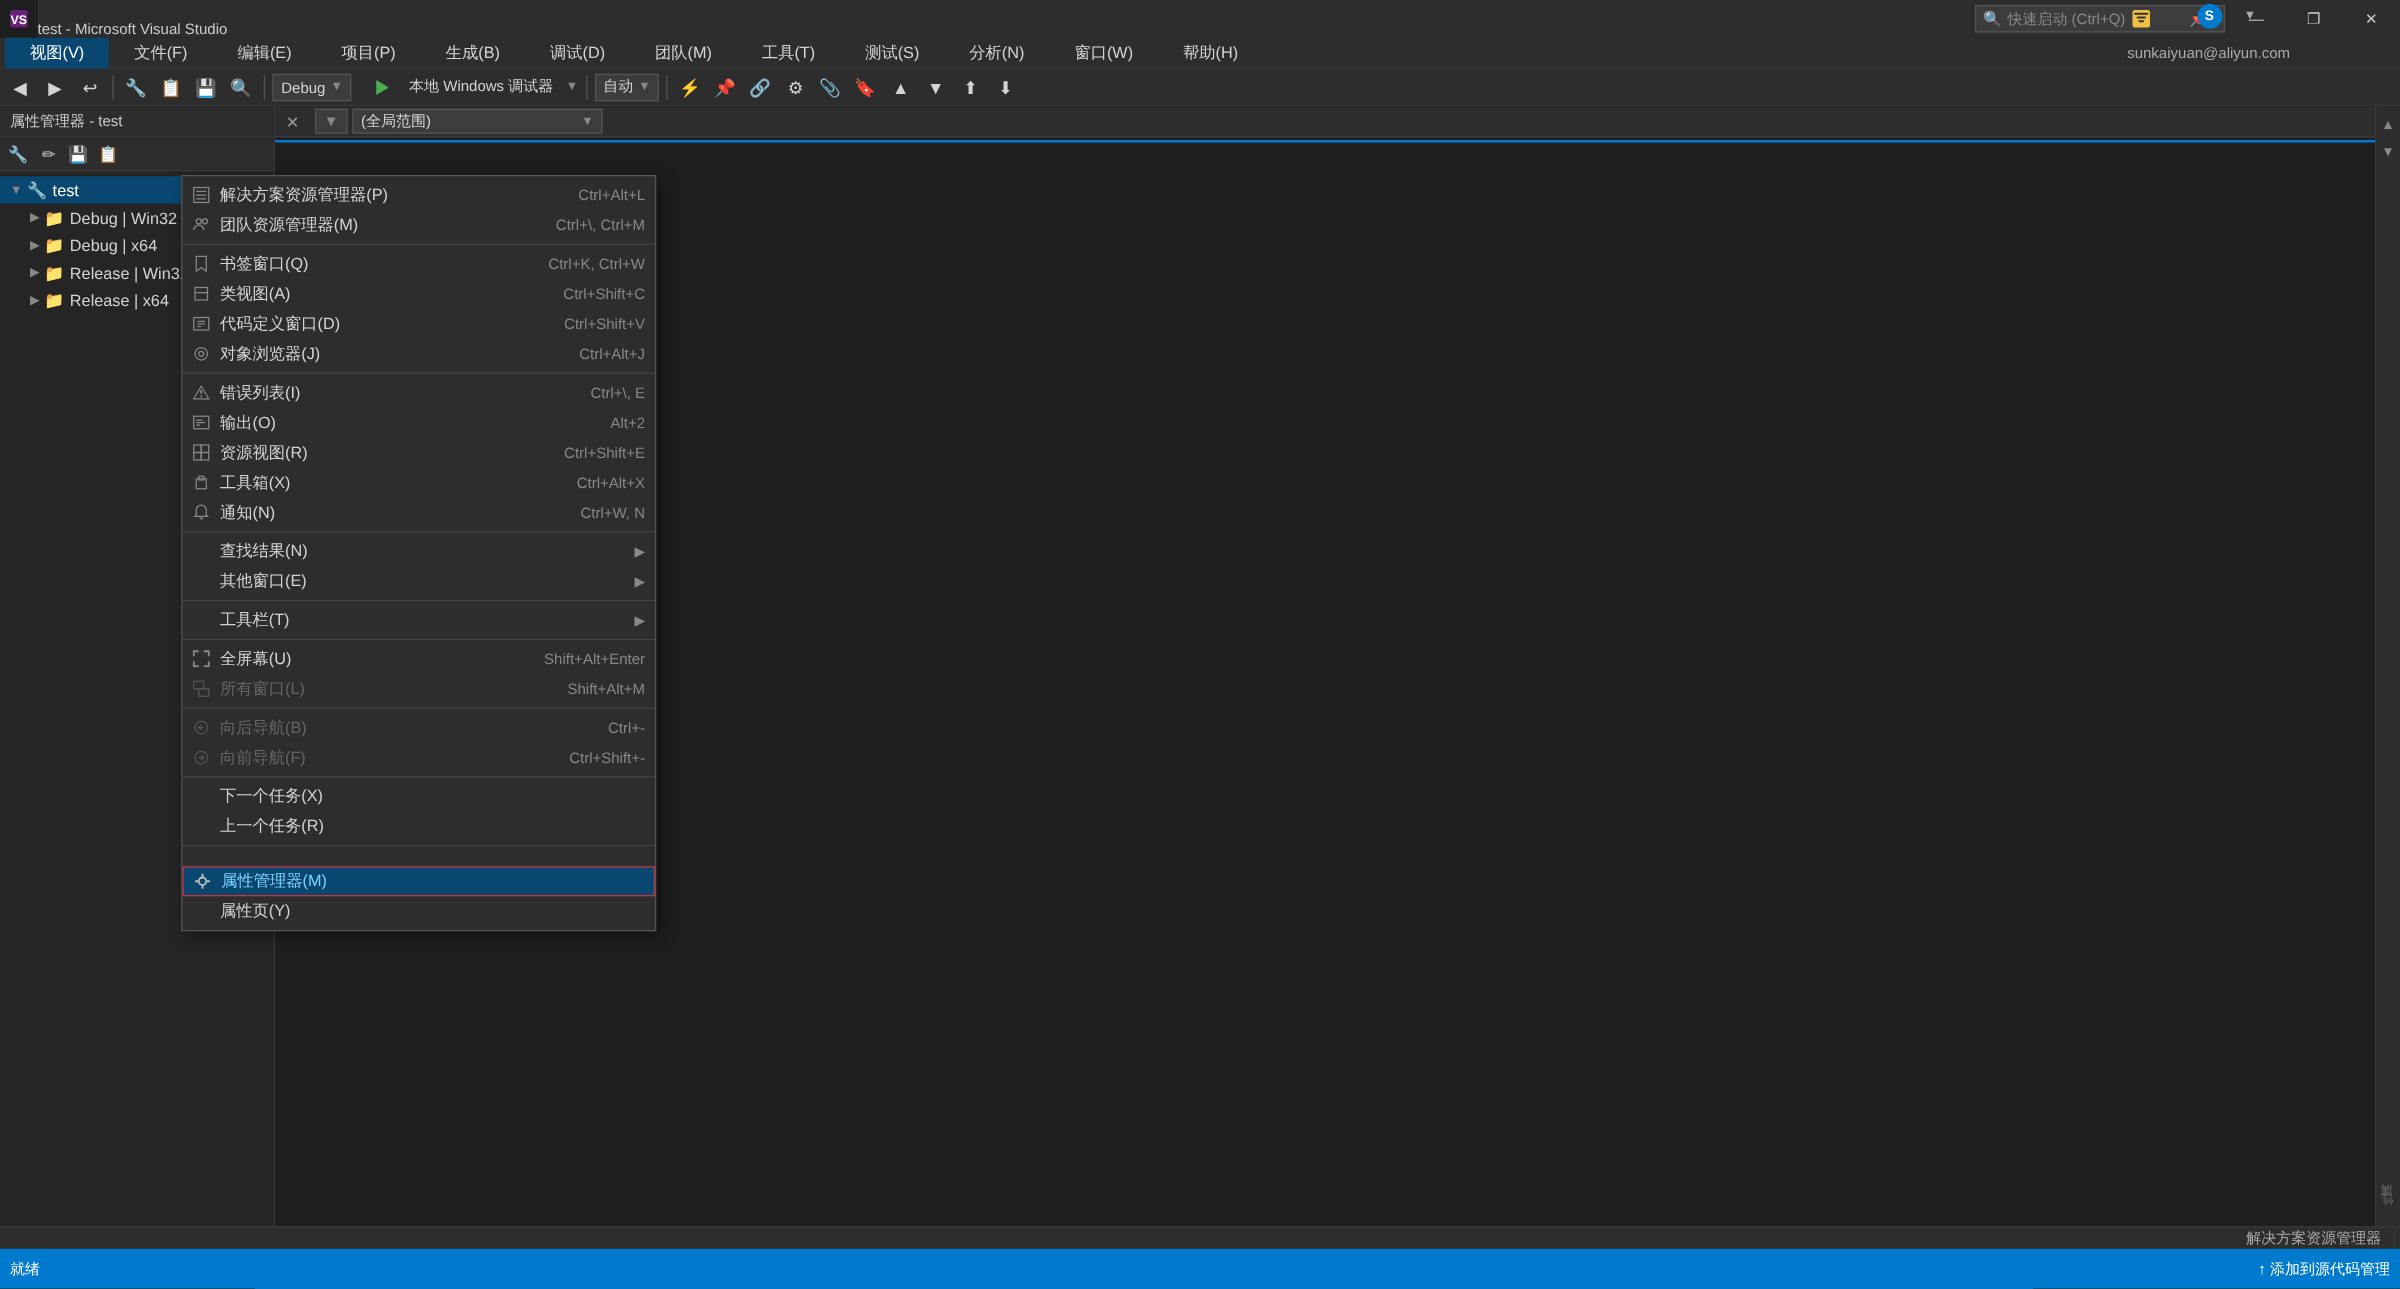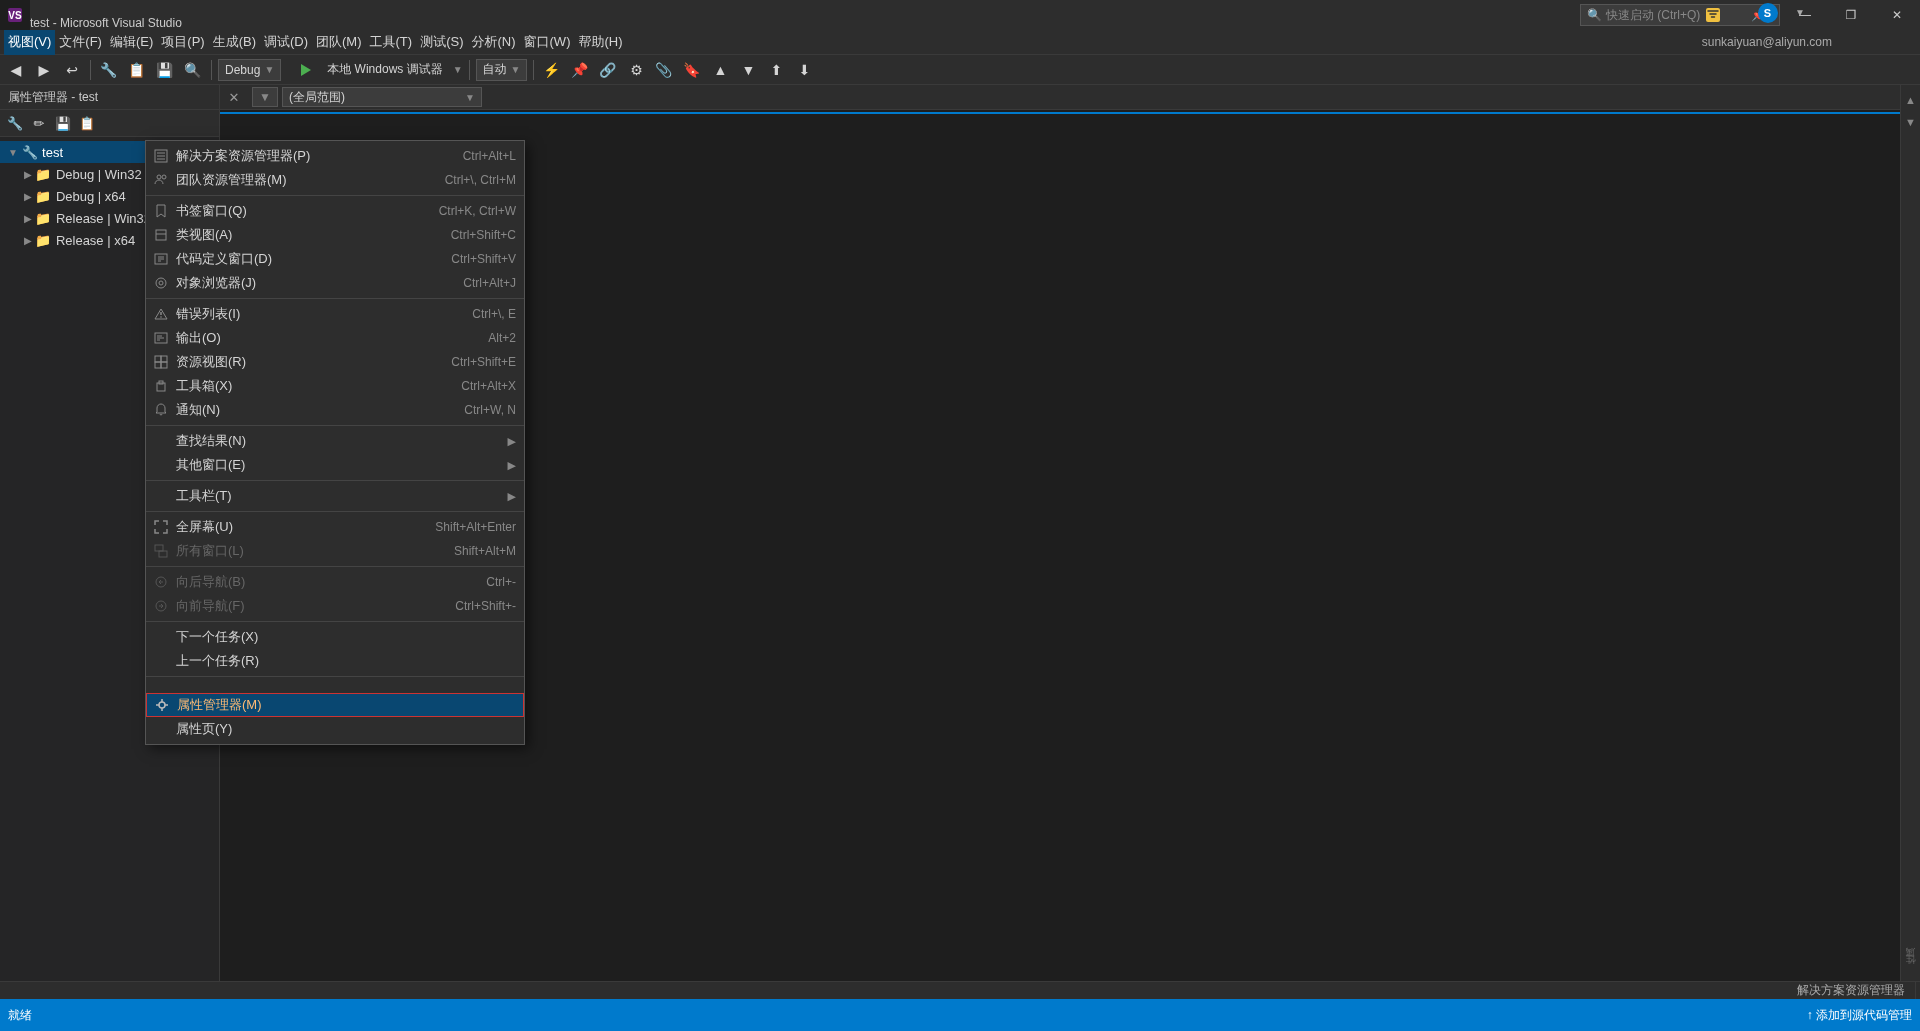--- a/index.html
+++ b/index.html
@@ -68,21 +68,21 @@
     
     #menubar {
       height: 25px;
       background: #2d2d2d;
       display: flex;
       align-items: center;
       padding: 0 4px;
       border-bottom: 1px solid #3a3a3a;
     }
     .menu-item {
-      padding: 2px 4px;
+      padding: 2px 20px;
       color: #d4d4d4;
       font-size: 13px;
       cursor: pointer;
       height: 25px;
       display: flex; align-items: center;
     }
     .menu-item.active { background: #094771; color: #fff; }
 
     
     #toolbar {
@@ -289,21 +289,21 @@
     .menu-entry {
       display: flex;
       align-items: center;
       padding: 4px 8px 4px 30px;
       height: 24px;
       cursor: pointer;
       position: relative;
       color: #d4d4d4;
       font-size: 13px;
     }
-    .menu-entry.highlighted { background: #094771; color: #fdba74; margin-top: 16px; }
+    .menu-entry.highlighted { background: #094771; color: #7dd3fc; margin-top: 16px; }
     .menu-entry.disabled { color: #666; cursor: default; }
     .menu-entry .menu-icon {
       position: absolute;
       left: 6px;
       width: 18px;
       height: 18px;
       display: flex; align-items: center; justify-content: center;
       font-size: 12px;
       color: #888;
     }

